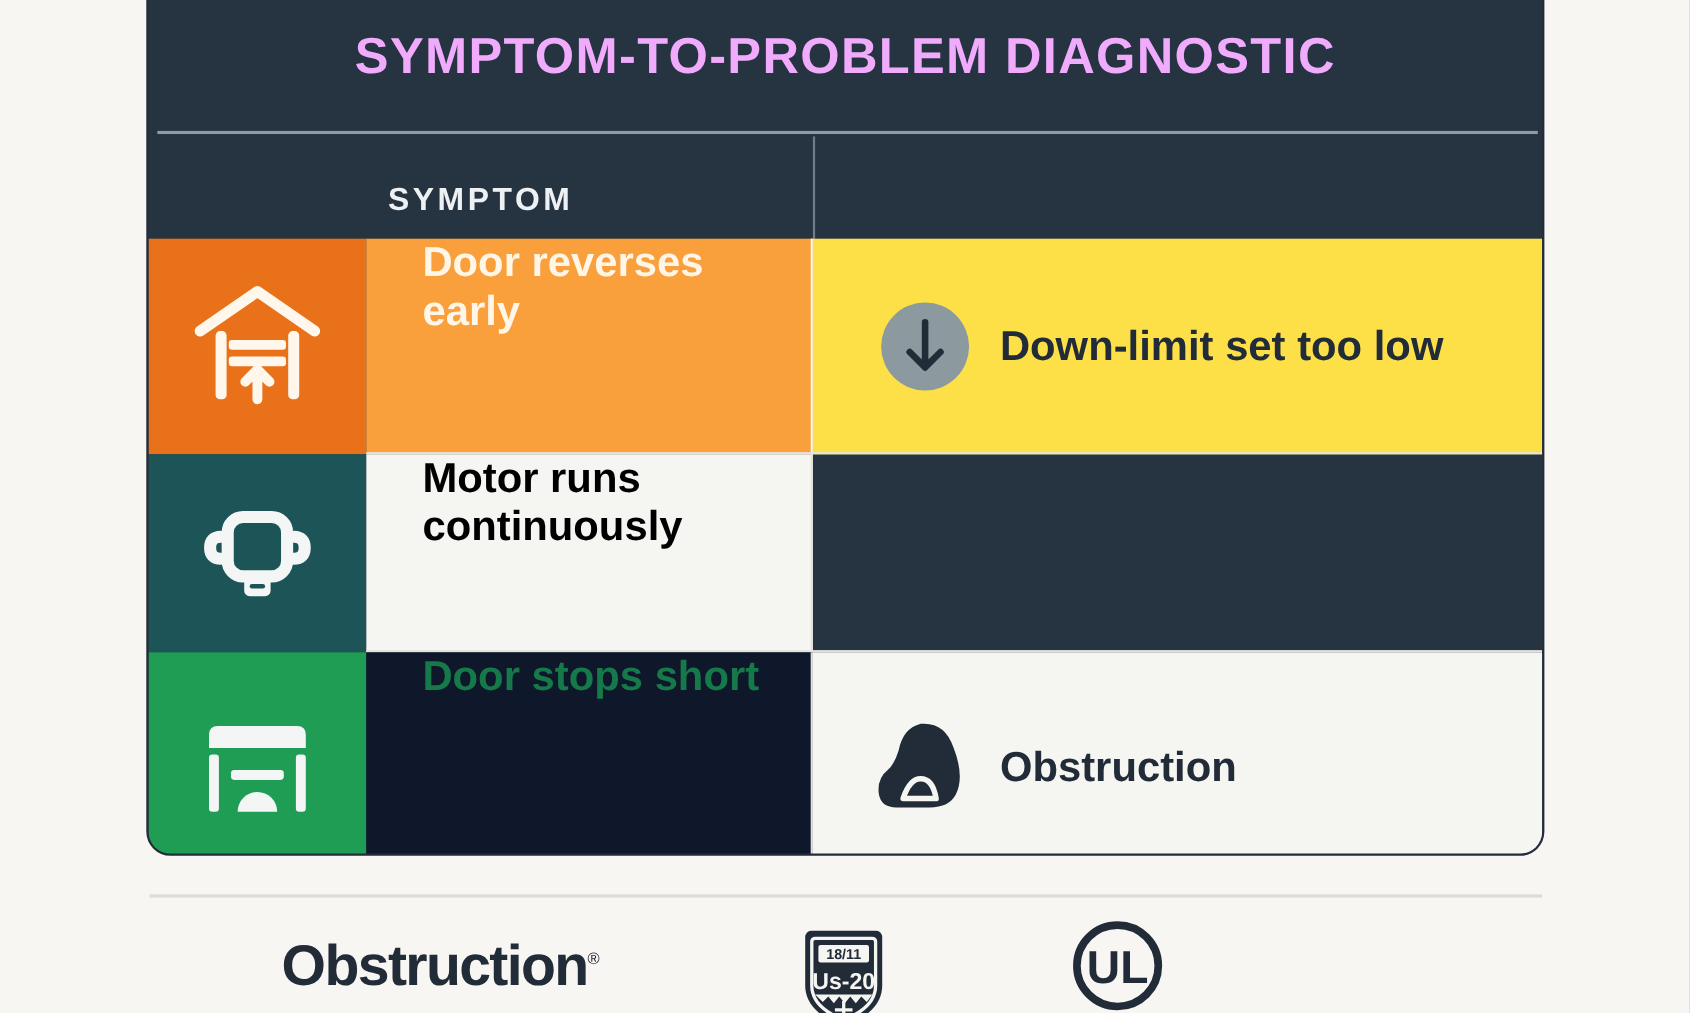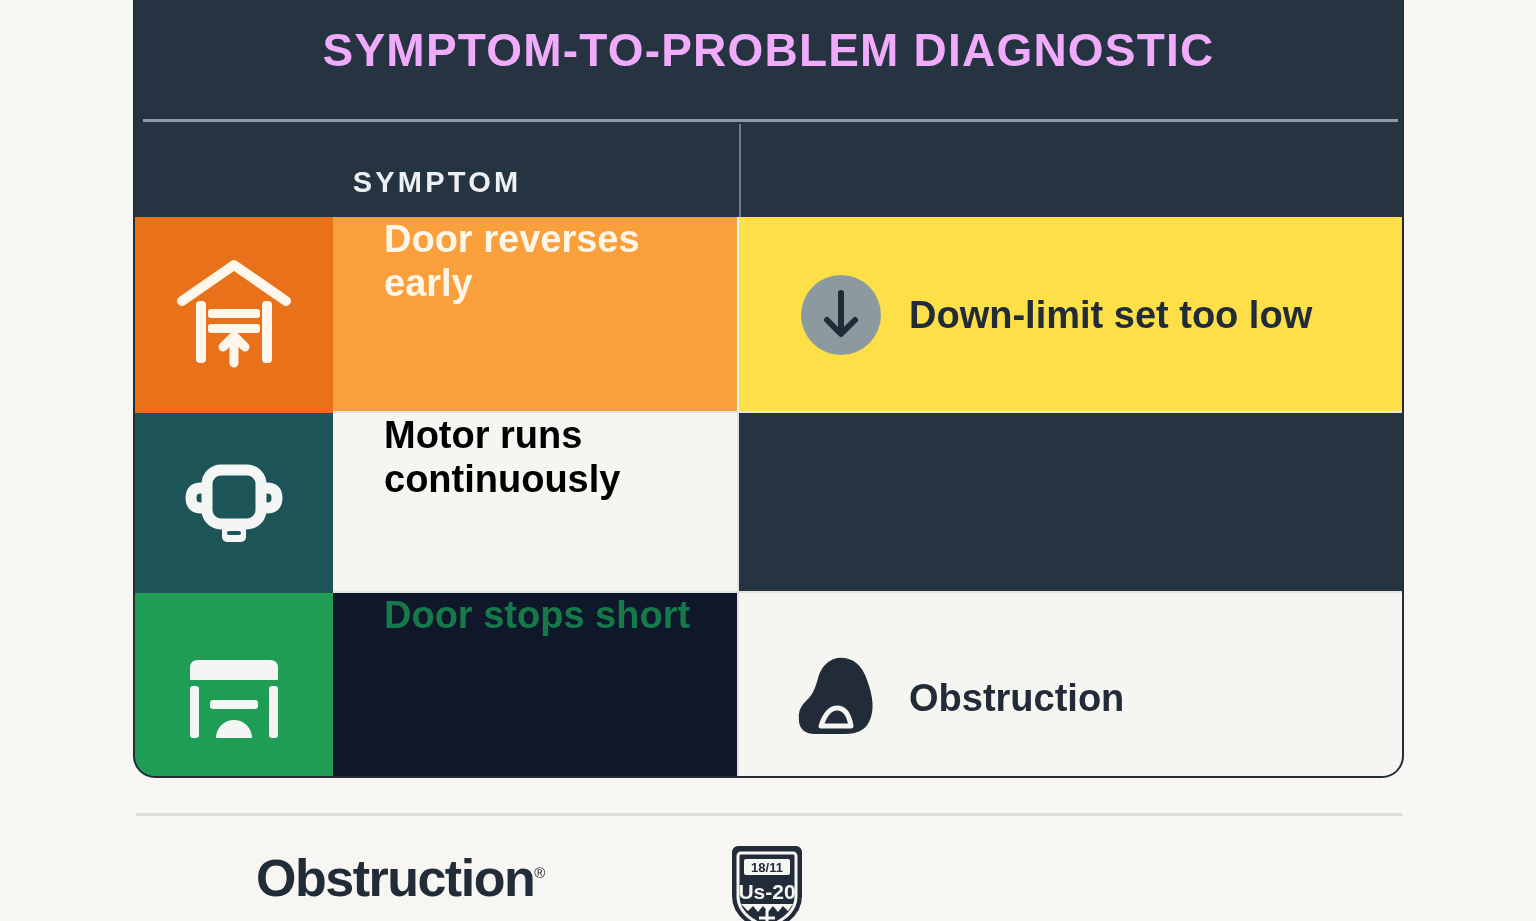--- a/index.html
+++ b/index.html
@@ -224,16 +224,22 @@
         <path d="M8 6 a6 6 0 0 1 6 -6 h58 a6 6 0 0 1 6 6 v44 q0 24 -35 37 q-35 -13 -35 -37 z" fill="#222B38"></path>
         <path d="M14 10 a3 3 0 0 1 3 -3 h52 a3 3 0 0 1 3 3 v40 q0 20 -29 31 q-29 -11 -29 -31 z" fill="none" stroke="#F5F5F1" stroke-width="3"></path>
         <rect x="20" y="13" width="46" height="16" rx="2" fill="#F5F5F1"></rect>
         <text x="43" y="26" font-family="Liberation Sans, sans-serif" font-size="13" font-weight="bold" fill="#222B38" text-anchor="middle">18/11</text>
         <text x="43" y="53" font-family="Liberation Sans, sans-serif" font-size="21" font-weight="bold" fill="#F5F5F1" text-anchor="middle">Us-20</text>
         <path d="M17 58 h52 l-5 7 l-5 -5 l-5 6 l-5 -6 l-5 6 l-5 -6 l-5 6 l-5 -6 l-5 5 z" fill="#F5F5F1"></path>
         <path d="M43 64 v18 M35 72 h16" stroke="#F5F5F1" stroke-width="3"></path>
       </svg>
     </div>
 
+    <div class="ul-mark">
+      <svg width="84" height="84" viewBox="0 0 84 84">
+        <circle cx="42" cy="42" r="37" fill="none" stroke="#222B38" stroke-width="7"></circle>
+        <text x="42" y="58" font-family="Liberation Sans, sans-serif" font-size="42" font-weight="bold" fill="#222B38" text-anchor="middle">UL</text>
+      </svg>
+    </div>
 
   </div>
 
 </div>
 
 </body></html>

